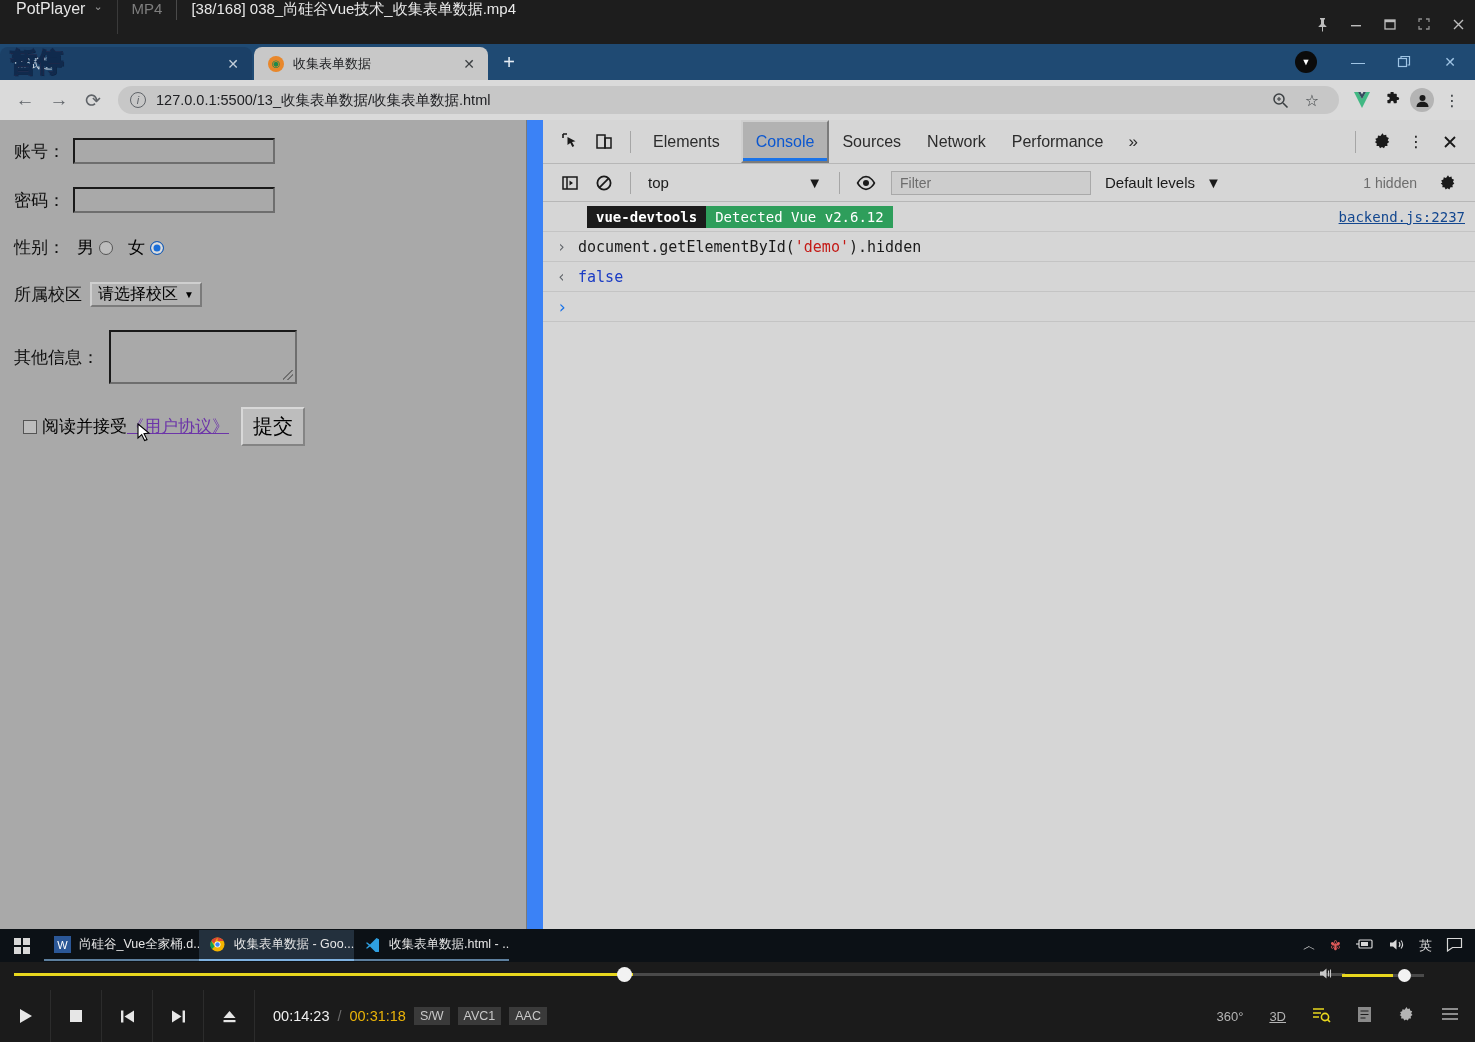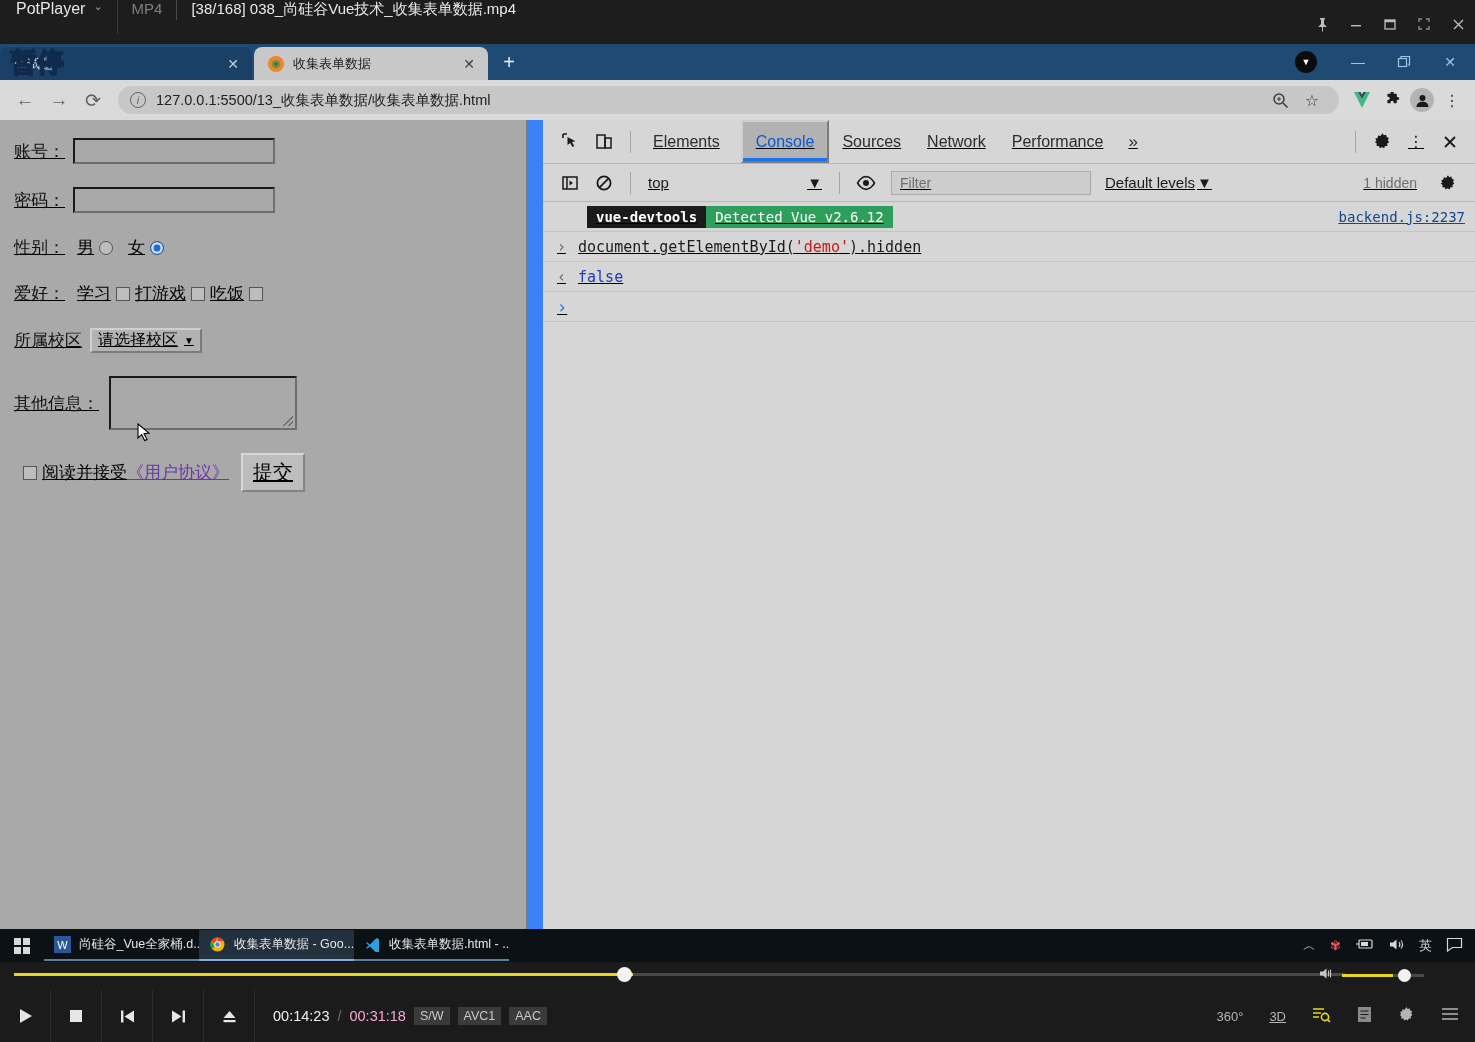--- a/index.html
+++ b/index.html
@@ -87,21 +87,21 @@
   .omni-url { white-space: nowrap; overflow: hidden; }
   .omni-right { margin-left: auto; display: flex; align-items: center; gap: 2px; }
   .tb-icon { width: 30px; height: 30px; display: flex; align-items: center; justify-content: center; color: #3c4043; font-size: 16px; }
   .tb-icon.avatar { }
   .avatar-circle {
     width: 24px; height: 24px; border-radius: 50%; background: #b4b4b4;
     display: flex; align-items: center; justify-content: center;
   }
 
   
-  .viewport { display: flex; height: 809px; text-decoration: underline; }
+  .viewport { display: flex; height: 809px; }
   .webpage {
     width: 527px; background: #a9a9a9; padding: 18px 0 0 14px;
     font-family: "Liberation Sans", sans-serif; position: relative;
     border-right: 1px solid #7b7b7b;
   }
   .form-row { display: flex; align-items: center; margin-bottom: 23px; font-size: 17px; color: #000; }
   .form-label { font-size: 17px; color: #111; }
   .ipt {
     width: 202px; height: 26px; background: #a9a9a9;
     border: 2px inset #6e6e6e; margin-left: 8px;
@@ -155,21 +155,21 @@
   }
   .ctx-select {
     width: 186px; height: 24px; display: flex; align-items: center; justify-content: space-between;
     font-size: 15px; color: #1a1a1a; padding: 0 8px 0 4px; margin-left: 4px;
   }
   .filter-input {
     width: 200px; height: 24px; background: #cdcdcd; border: 1px solid #a9a9a9;
     font-size: 14px; color: #6d6d6d; display: flex; align-items: center; padding-left: 8px;
     margin-left: 8px;
   }
-  .levels { font-size: 15px; color: #1a1a1a; margin-left: 14px; display: flex; align-items: center; gap: 2px; }
+  .levels { font-size: 15px; color: #1a1a1a; margin-left: 14px; display: flex; align-items: center; gap: 11px; }
   .hidden-count { margin-left: auto; font-size: 14px; color: #6d6d6d; padding-right: 10px; display: flex; align-items: center; gap: 14px; }
   .dt-console {
     flex: 1; background: #d6d6d6; font-family: "DejaVu Sans Mono", "Liberation Mono", monospace;
     font-size: 15px; overflow: hidden;
   }
   .cns-row {
     display: flex; align-items: center; min-height: 30px; padding: 3px 10px 3px 14px;
     border-bottom: 1px solid #c4c4c4; position: relative;
   }
   .badge-wrap { display: inline-flex; align-items: flex-start; margin-left: 30px; }
@@ -223,21 +223,21 @@
   .vol-fill { position: absolute; left: 0; top: 0; height: 3px; width: 62%; background: #e8d71e; }
   .vol-knob { position: absolute; left: 56px; top: -5px; width: 13px; height: 13px; background: #f2f2f2; border-radius: 50%; }
   .ctrl-row { position: absolute; left: 0; top: 28px; width: 1475px; height: 52px; display: flex; align-items: center; }
   .pbtn {
     width: 51px; height: 52px; display: flex; align-items: center; justify-content: center;
     color: #e0e0e0; border-right: 1px solid #2c2c2c;
   }
   .time-box { display: flex; align-items: center; gap: 8px; padding-left: 18px; font-size: 14.5px; }
   .t-cur { color: #f0f0f0; }
   .t-sep { color: #6d6d6d; }
-  .t-tot { color: #f9a8d4; }
+  .t-tot { color: #eab308; }
   .codec { background: #3a3a3a; color: #c9c9c9; font-size: 12.5px; padding: 2px 6px; }
   .right-ctrls { margin-left: auto; display: flex; align-items: center; gap: 26px; padding-right: 16px; color: #b4b4b4; }
   .ctrl-360 { color: #b4b4b4; font-size: 13px; }
   
   .pause-osd {
     position: absolute; left: 10px; top: 44px; font-size: 27px; font-weight: bold;
     color: #d6253a; -webkit-text-stroke: 1px #102a4d;
     font-family: "DejaVu Sans", sans-serif; z-index: 50; pointer-events: none;
     text-shadow: 1px 1px 0 #0d2340;
   }
@@ -372,29 +372,20 @@
         </div>
 
         <div class="form-row">
           <span class="form-label">性别：</span>
           <span style="margin-left:12px">男</span>
           <span class="radio"></span>
           <span style="margin-left:10px">女</span>
           <span class="radio on"></span>
         </div>
 
-        <div class="form-row">
-          <span class="form-label">爱好：</span>
-          <span style="margin-left:12px">学习</span>
-          <span class="chk"></span>
-          <span>打游戏</span>
-          <span class="chk"></span>
-          <span>吃饭</span>
-          <span class="chk"></span>
-        </div>
 
         <div class="form-row">
           <span class="form-label">所属校区</span>
           <span class="sel">
             <span>请选择校区</span>
             <span class="arrow">▼</span>
           </span>
         </div>
 
         <div class="form-row" style="margin-top:22px;align-items:center">

